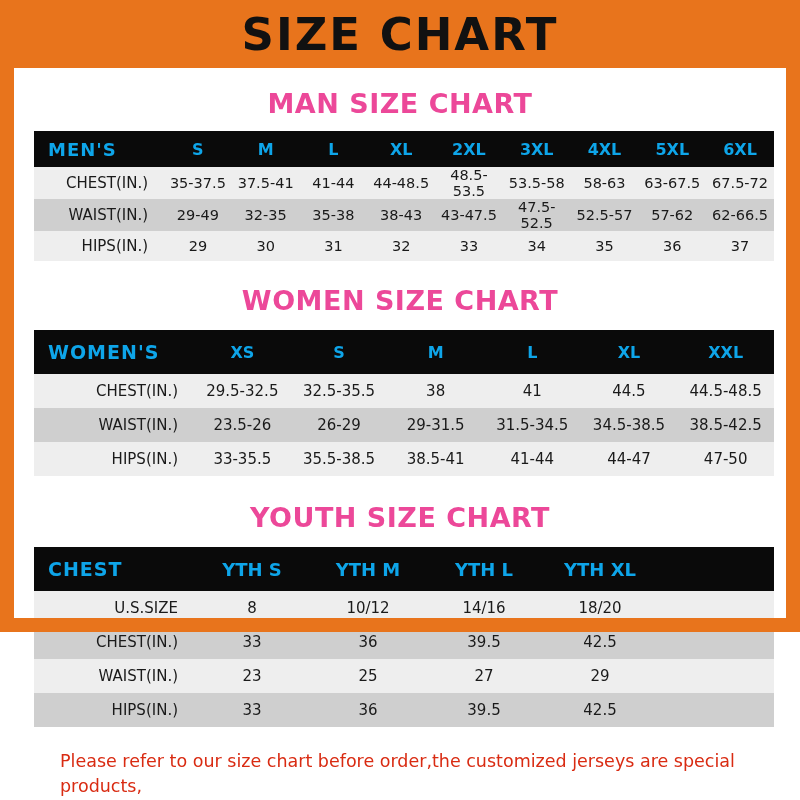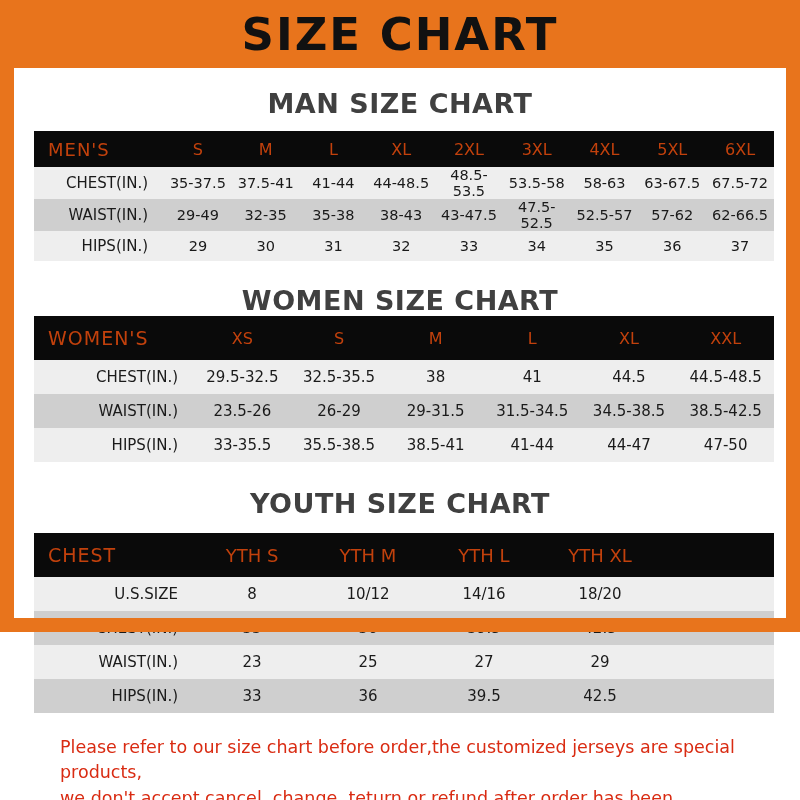--- a/index.html
+++ b/index.html
@@ -39,44 +39,44 @@
     line-height: 1;
   }
   .content {
     padding: 0 20px;
   }
   .section-title {
     text-align: center;
     font-family: "DejaVu Sans", sans-serif;
     font-weight: bold;
     font-size: 27px;
-    color: #404040;
+    color: #ec4899;
     letter-spacing: 0.5px;
   }
   .t-man { margin-top: 20px; margin-bottom: 12px; }
-  .t-women { margin-top: 24px; margin-bottom: 0; }
+  .t-women { margin-top: 24px; margin-bottom: 14px; }
   .t-youth { margin-top: 26px; margin-bottom: 14px; }
 
   table.size-table {
     border-collapse: collapse;
     width: 740px;
     margin: 0 auto;
     table-layout: fixed;
   }
   table.size-table td, table.size-table th {
     padding: 0;
     text-align: center;
     vertical-align: middle;
   }
   .hdr-row th {
     background: #0a0a0a;
-    color: #c2410c;
+    color: #0ea5e9;
     height: 36px;
     font-size: 16px;
-    font-weight: normal;
+    font-weight: bold;
     font-family: "DejaVu Sans", sans-serif;
   }
   .hdr-row th.first {
     text-align: left;
     padding-left: 14px;
     font-size: 18px;
     letter-spacing: 1px;
   }
   .body-row td {
     height: 30px;

